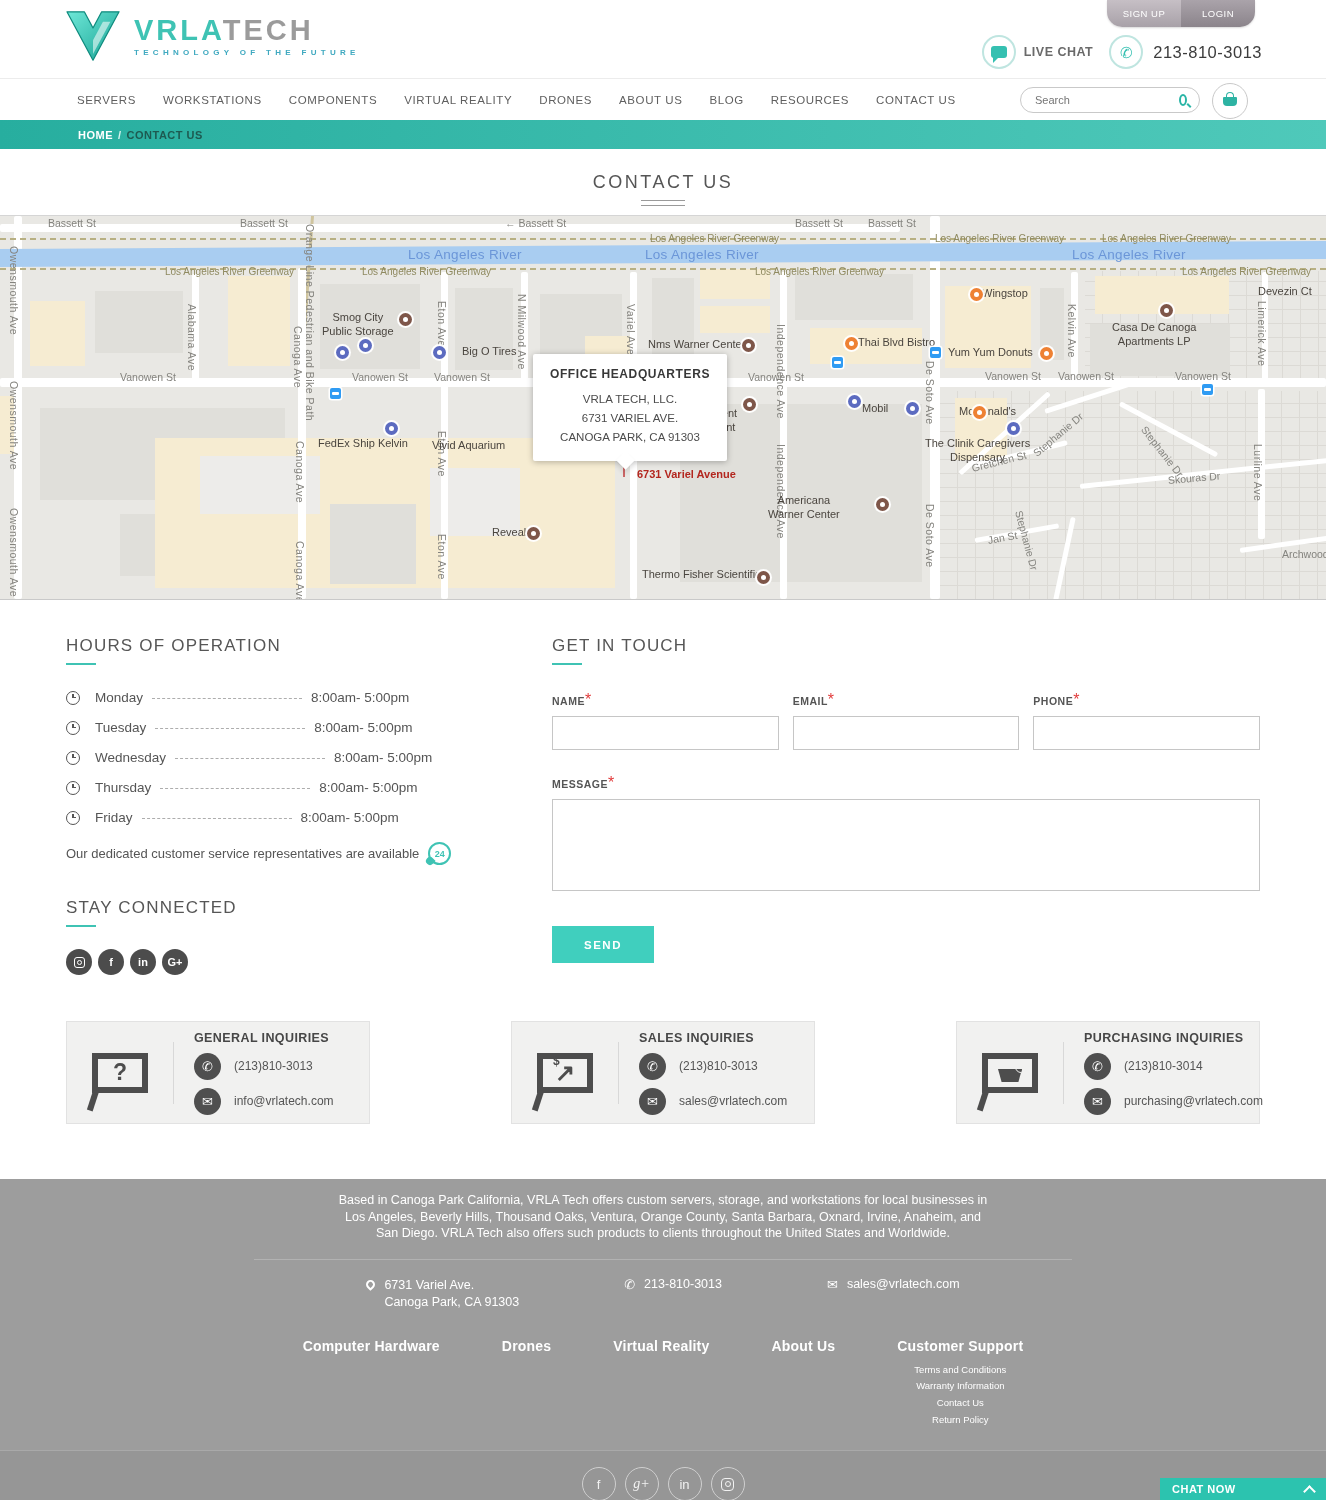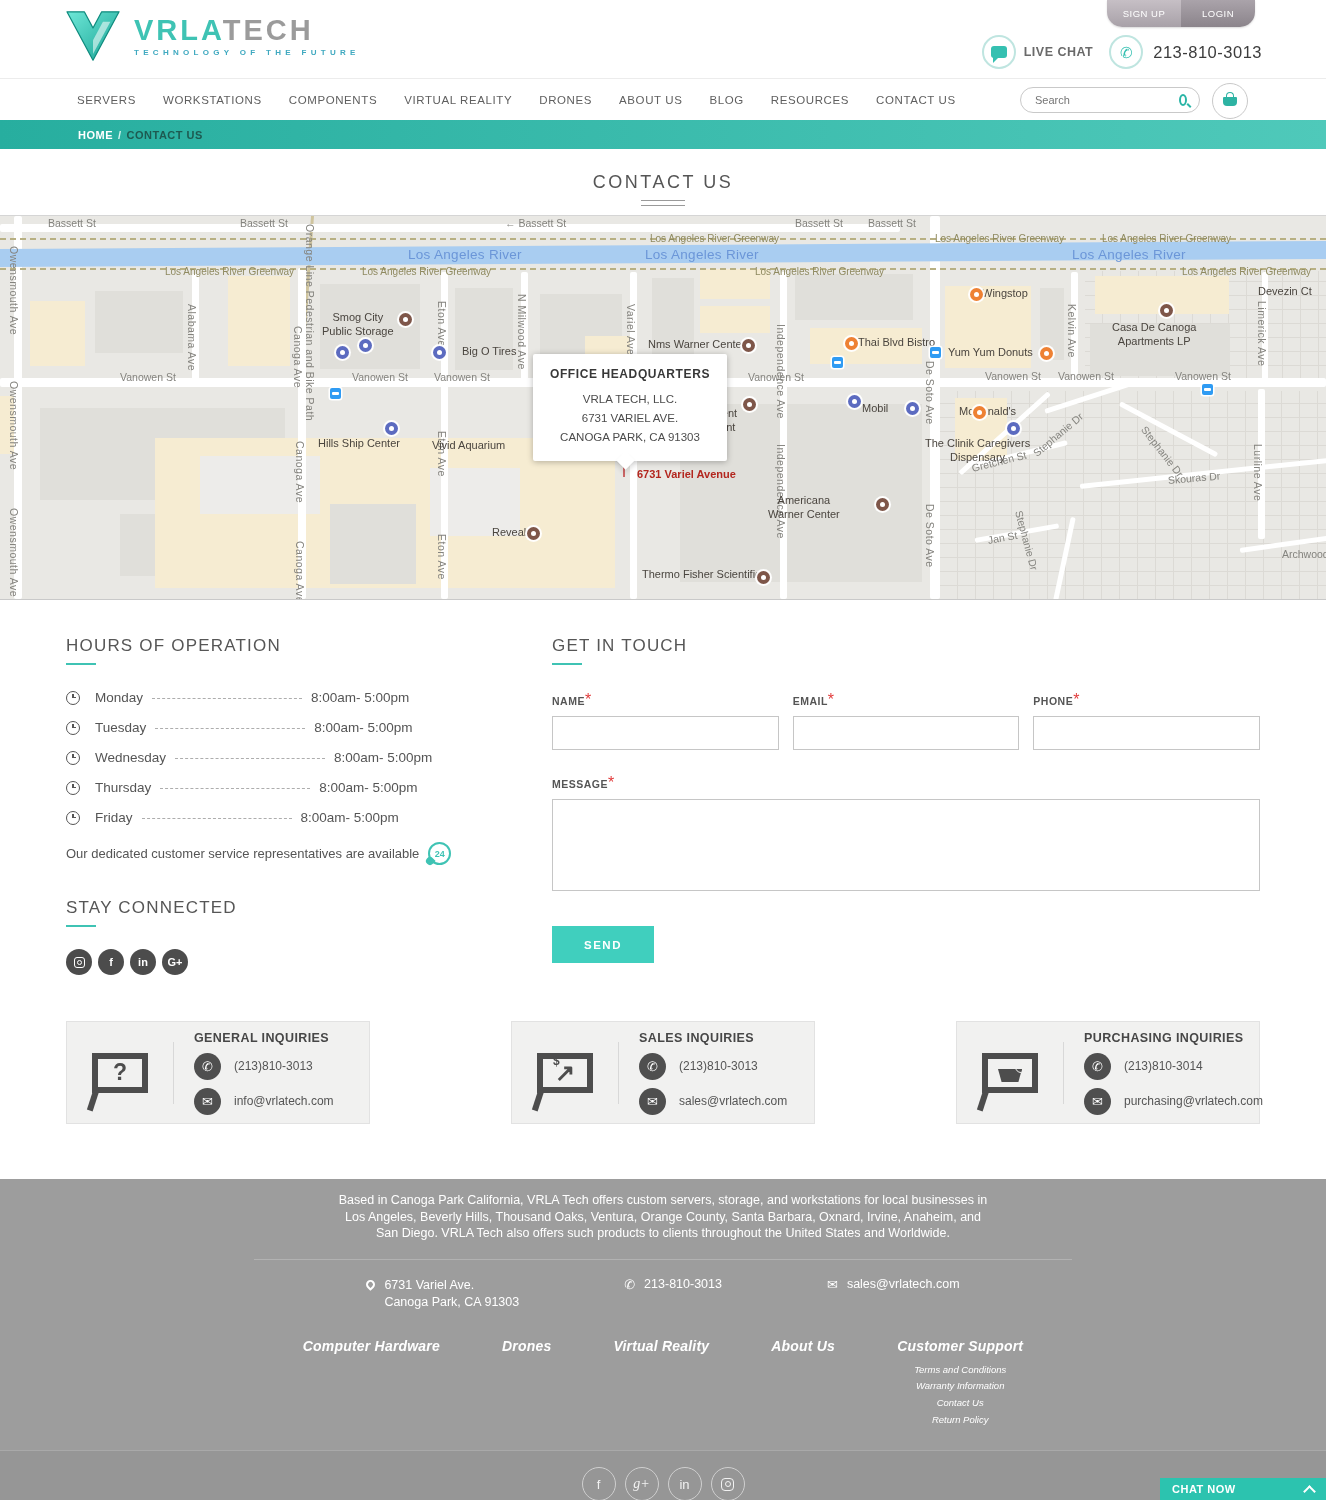--- a/index.html
+++ b/index.html
@@ -134,21 +134,21 @@
 
   
   .footer{margin-top:55px;background:#9d9d9d;color:#fff;min-height:364px;box-sizing:border-box;padding-top:13px;}
   .fdesc{max-width:660px;margin:0 auto;text-align:center;font-size:12.5px;line-height:1.33;}
   .fdivider{width:818px;margin:17px auto 0;border-top:1px solid #b2b2b2;}
   .fcontact{display:flex;justify-content:center;gap:105px;margin-top:17px;font-size:12.5px;}
   .fci{display:flex;gap:9px;align-items:flex-start;cursor:pointer;}
   .fci .lines{line-height:1.35;}
   .fpin{width:9px;height:9px;border:2px solid #fff;border-radius:50% 50% 50% 0;transform:rotate(-45deg);margin-top:3px;box-sizing:border-box;flex:none;}
   .fglyph{font-size:13px;line-height:1.2;}
-  .flinks{display:flex;justify-content:center;gap:62px;margin-top:26px;align-items:flex-start;font-style:italic;}
+  .flinks{display:flex;justify-content:center;gap:62px;margin-top:26px;align-items:flex-start;}
   .fcol{text-align:center;}
   .flink{font-size:14px;font-weight:bold;letter-spacing:.2px;cursor:pointer;white-space:nowrap;}
   .fsub{margin-top:7px;font-size:9.5px;line-height:1.75;}
   .fsub div{cursor:pointer;}
   .fband{margin-top:22px;background:#969696;border-top:1px solid #a9a9a9;padding-top:16px;}
   .fsocials{display:flex;justify-content:center;gap:9px;}
   .fsoc{width:34px;height:34px;border-radius:50%;border:1px solid #cfcfcf;color:#f2f2f2;display:flex;align-items:center;justify-content:center;font-size:13px;cursor:pointer;box-sizing:border-box;}
   .fsoc .gp{font-family:"Liberation Serif",serif;font-style:italic;font-size:14px;}
   .finsta{width:13px;height:13px;border:1.5px solid #f2f2f2;border-radius:4px;position:relative;box-sizing:border-box;}
   .finsta::after{content:"";position:absolute;left:2.5px;top:2.5px;width:4px;height:4px;border:1px solid #f2f2f2;border-radius:50%;}
@@ -346,21 +346,21 @@
       <div class="ml poi" style="left: 648px; top: 121px;">Nms Warner Center</div>
       <div class="ml poi" style="left: 858px; top: 119px;">Thai Blvd Bistro</div>
       <div class="ml poi" style="left: 982px; top: 70px;">Wingstop</div>
       <div class="ml poi" style="left: 948px; top: 129px;">Yum Yum Donuts</div>
       <div class="ml poi2" style="left: 1112px; top: 104px;">Casa De Canoga
 Apartments LP</div>
       <div class="ml poi" style="left: 862px; top: 185px;">Mobil</div>
       <div class="ml poi" style="left: 959px; top: 188px;">McDonald's</div>
       <div class="ml poi2" style="left: 925px; top: 220px;">The Clinik Caregivers
 Dispensary</div>
-      <div class="ml poi" style="left: 318px; top: 220px;">Hills Ship Center</div>
+      <div class="ml poi" style="left: 318px; top: 220px;">FedEx Ship Kelvin</div>
       <div class="ml poi" style="left: 432px; top: 222px;">Vivid Aquarium</div>
       <div class="ml poi" style="left: 492px; top: 309px;">Reveal</div>
       <div class="ml poi2" style="left: 768px; top: 277px;">Americana
 Warner Center</div>
       <div class="ml poi" style="left: 642px; top: 351px;">Thermo Fisher Scientific</div>
       <div class="ml poi2" style="left: 676px; top: 190px;">Employment
 Department</div>
       <div class="ml red" style="left: 637px; top: 251px;">6731 Variel Avenue</div>
       <div class="mk brn" style="left: 399px; top: 97px;"></div>
       <div class="mk shp" style="left: 336px; top: 130px;"></div>

